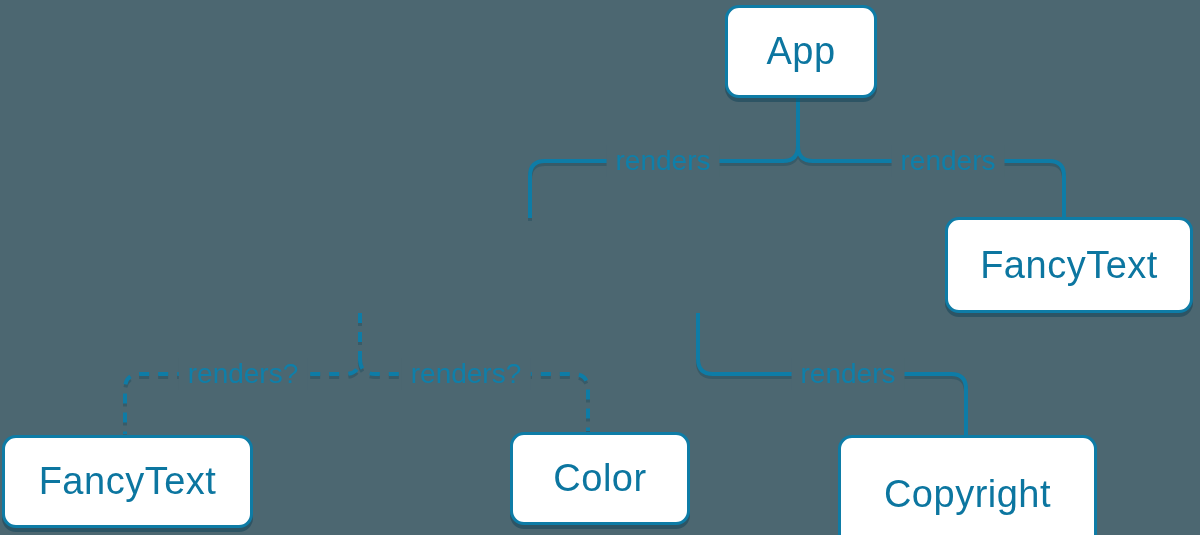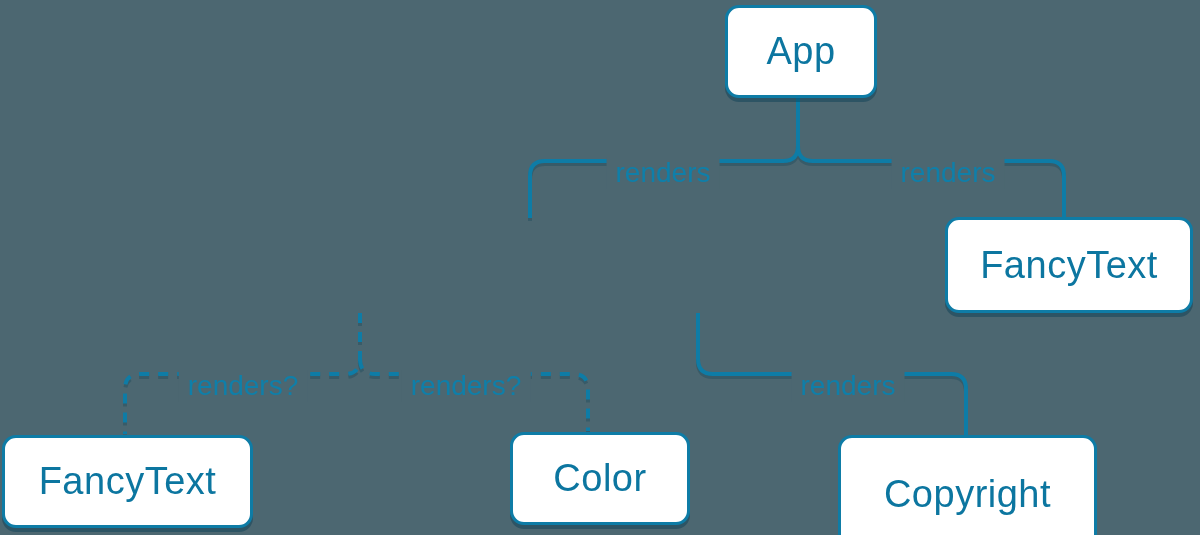--- a/index.html
+++ b/index.html
@@ -50,21 +50,20 @@
   .edge-label{
     position:absolute;
     transform:translate(-50%,-50%);
     background:var(--bg);
     color:var(--label);
     font-size:28px;
     font-weight:500;
     padding:2px 9px;
     white-space:nowrap;
     line-height:1;
-    margin-top:12px;
   }
   
   .n-app{left:725px;top:5px;width:152px;height:93px;}
   .n-ig{left:318px;top:218px;width:442px;height:95px;}
   .n-ft-top{left:945px;top:217px;width:248px;height:96px;}
   .n-ft-bottom{left:2px;top:435px;width:251px;height:93px;}
   .n-color{left:510px;top:432px;width:180px;height:93px;text-align:center;}
   .n-copyright{left:838px;top:435px;width:259px;height:118px;}
   
   .l-renders-1{left:663px;top:161px;}

